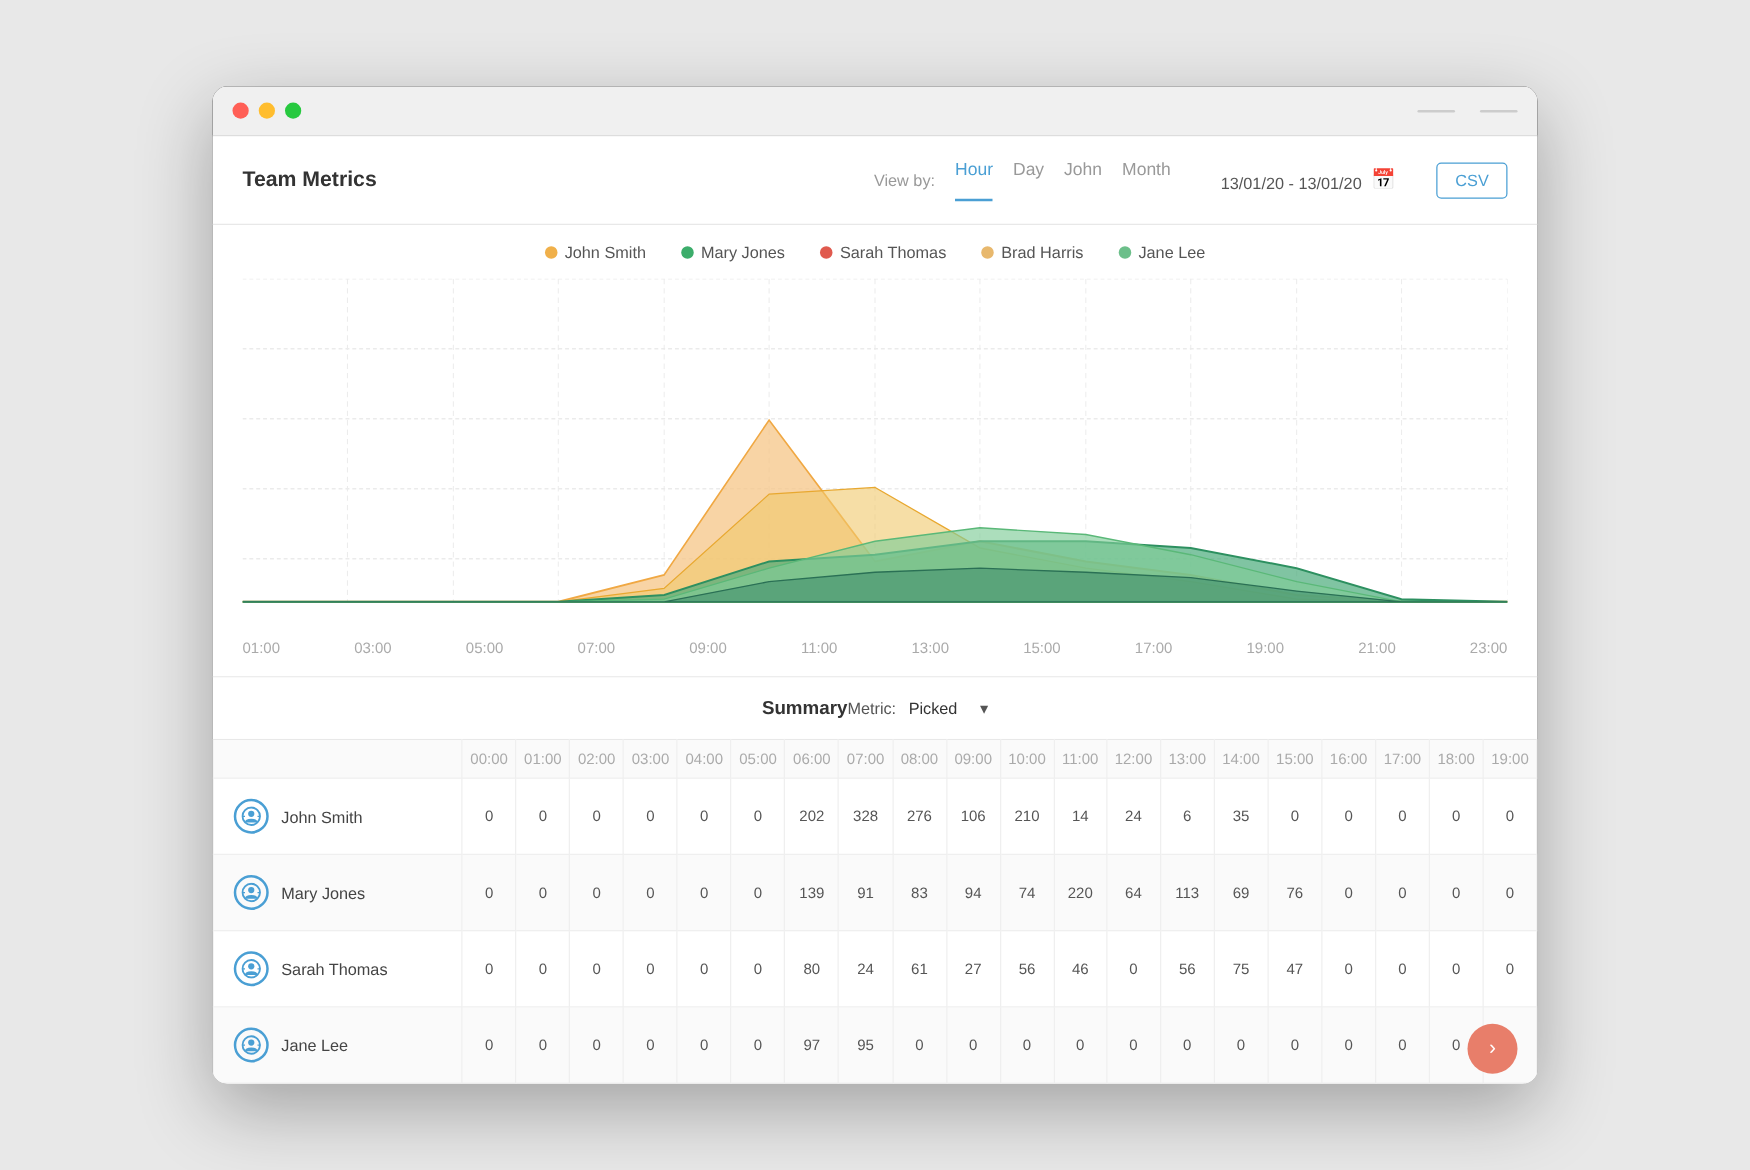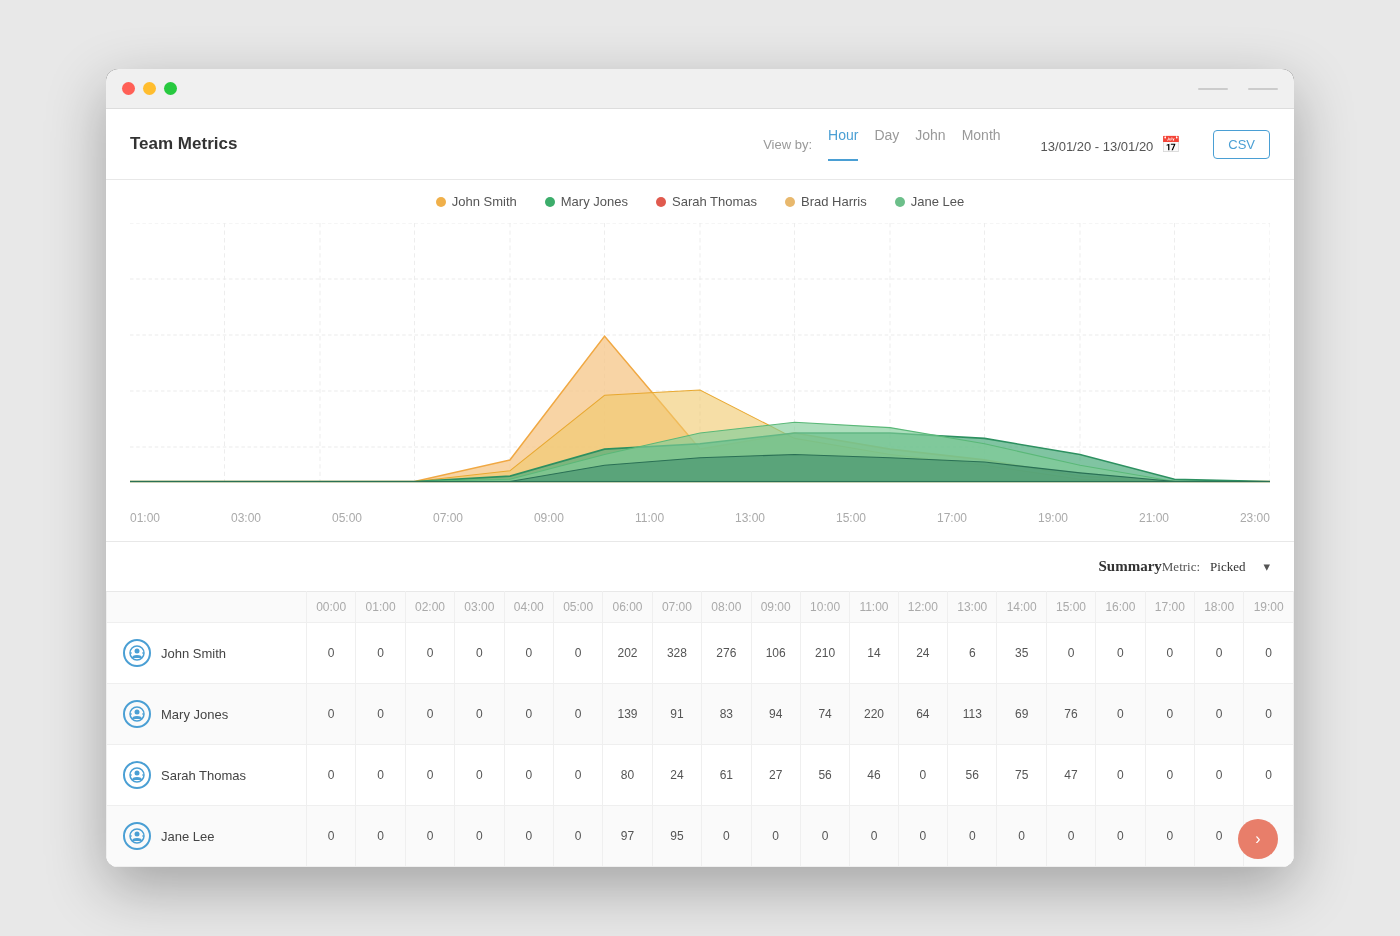--- a/index.html
+++ b/index.html
@@ -5,21 +5,21 @@
     * { box-sizing: border-box; margin: 0; padding: 0; }
     body {
       background: #e8e8e8;
       font-family: -apple-system, BlinkMacSystemFont, 'Segoe UI', sans-serif;
       display: flex;
       justify-content: center;
       align-items: center;
       min-height: 100vh;
     }
     .window {
-      width: 1188px;
+      width: 1060px;
       background: #404040;
       border-radius: 12px;
       box-shadow: 0 20px 60px rgba(0,0,0,0.3);
       overflow: hidden;
     }
     .titlebar {
       background: #f0f0f0;
       height: 40px;
       display: flex;
       align-items: center;
@@ -151,24 +151,23 @@
       display: flex;
       justify-content: space-between;
       padding: 8px 0 0 0;
       font-size: 12px;
       color: #aaa;
     }
     
     .summary-header {
       display: flex;
       align-items: center;
-      justify-content: flex-end;
+      justify-content: center;
       padding: 16px 24px;
       background: #fff;
-      font-family: Liberation Serif, serif;
     }
     .summary-title {
       font-size: 15px;
       font-weight: 600;
       color: #333;
     }
     .metric-section {
       display: flex;
       align-items: center;
       gap: 10px;

